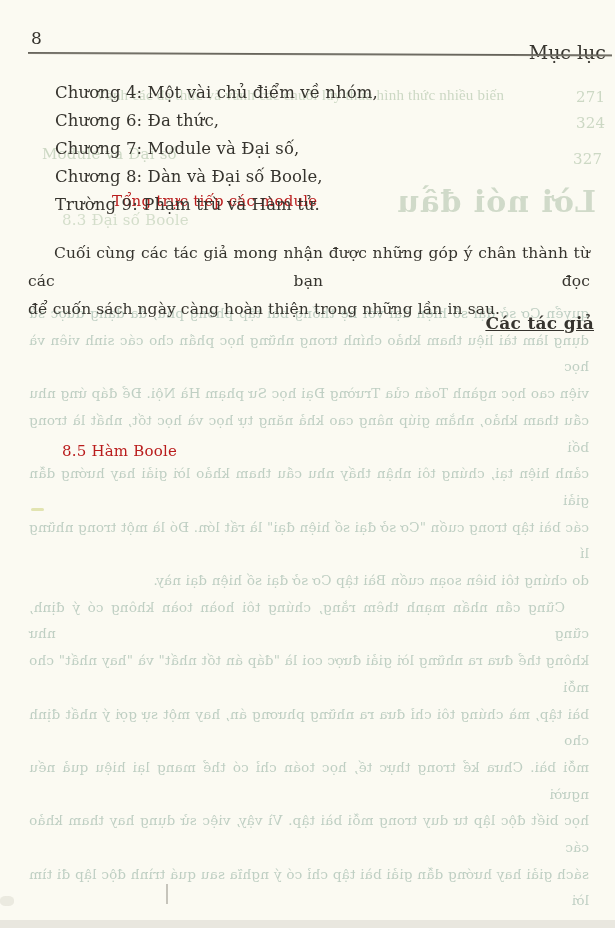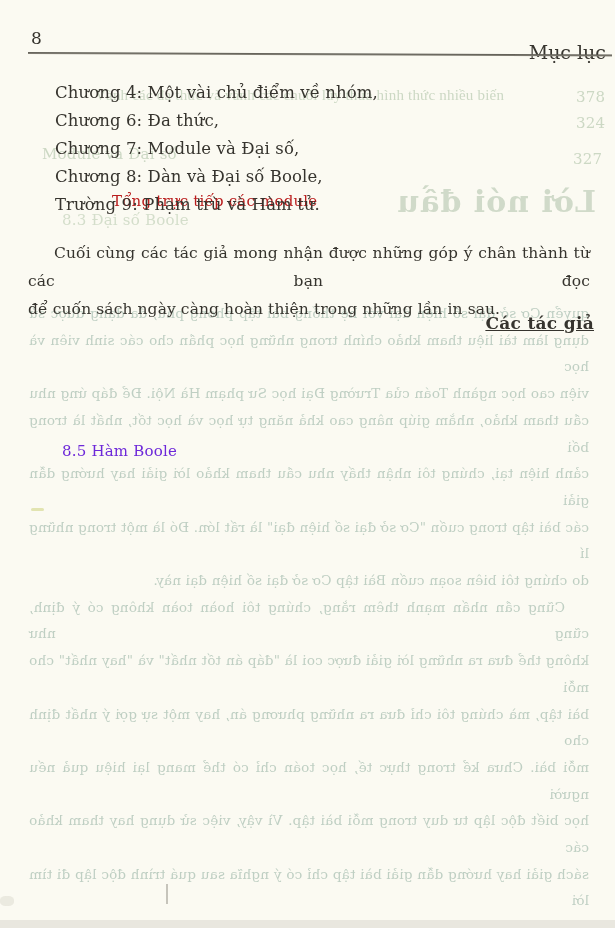--- a/index.html
+++ b/index.html
@@ -33,21 +33,21 @@
     position:absolute;color:#ccd8c4;font-size:15px;letter-spacing:.2px;
     filter:blur(0.4px);white-space:nowrap;
   }
   .gf-poly{left:95px;top:87px;font-family:Liberation Serif, serif;}
   .gf-p323{left:576px;top:88px;}
   .gf-p324{left:576px;top:114px;}
   .gf-module{left:42px;top:145px;}
   .gf-p327{left:573px;top:150px;text-align:center;}
   .gf-dsum{left:112px;top:192px;color:#b91c1c;}
   .gf-boalg{left:62px;top:211px;color:#d4decb;}
-  .gf-bofun{left:62px;top:442px;color:#6d28d9;}
+  .gf-bofun{left:62px;top:442px;color:#b91c1c;}
 
   .mirror{
     position:absolute;left:20px;top:184px;width:578px;height:710px;
     transform:scaleX(-1);
     filter:blur(0.45px);
   }
   .ghost-heading{
     position:absolute;left:2px;top:0;
     font-size:30px;font-weight:bold;color:#d0dac9;letter-spacing:1px;white-space:nowrap;
   }
@@ -65,21 +65,21 @@
   .bottom-strip{position:absolute;left:0;bottom:0;width:100%;height:8px;background:#e9e7df;}
   .corner-smudge{position:absolute;left:0;top:896px;width:14px;height:10px;background:#dcd9cd;opacity:.5;border-radius:40%;}
 </style>
 </head>
 <body>
 
 <div class="page">
 
   <div class="ghost">
     <span class="ghost-frag gf-poly">Vành các đa thức và vành các chuỗi lũy thừa hình thức nhiều biến</span>
-    <span class="ghost-frag gf-p323">378</span>
+    <span class="ghost-frag gf-p323">271</span>
     <span class="ghost-frag gf-p324">324</span>
     <span class="ghost-frag gf-module">Module và Đại số</span>
     <span class="ghost-frag gf-p327">327</span>
     <span class="ghost-frag gf-dsum">Tổng trực tiếp các module</span>
     <span class="ghost-frag gf-boalg">8.3   Đại số Boole</span>
     <span class="ghost-frag gf-bofun">8.5   Hàm Boole</span>
   </div>
 
   <div class="mirror">
     <div class="ghost-heading">Lời nói đầu</div>

